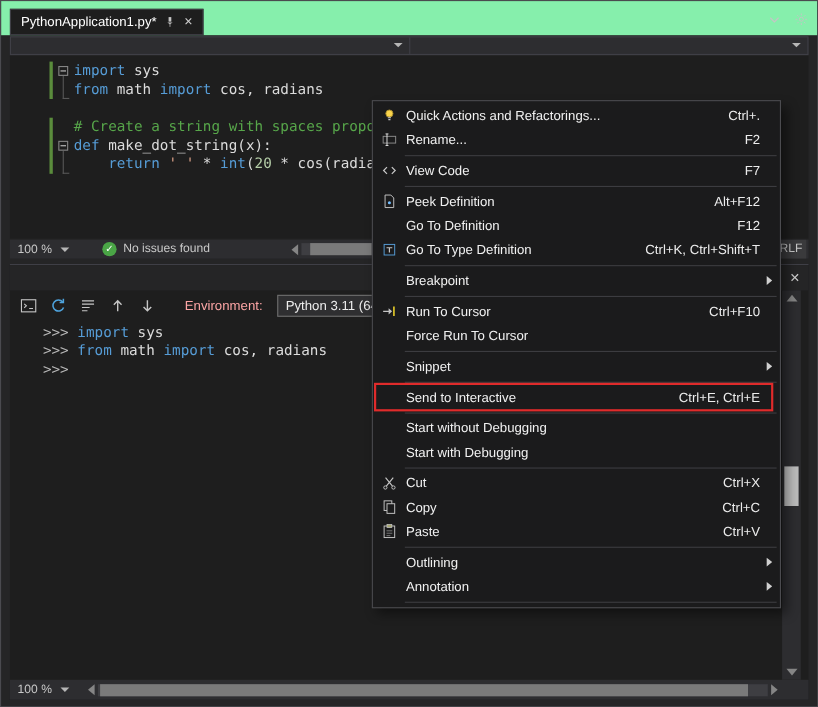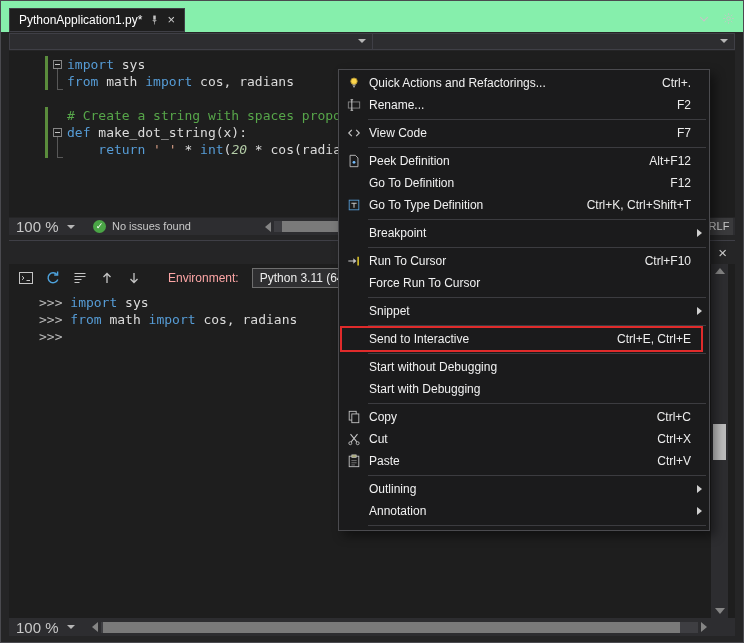--- a/index.html
+++ b/index.html
@@ -19,33 +19,33 @@
   .nav-combo{flex:1;position:relative;}
   .nav-combo + .nav-combo{border-left:1px solid #3f3f46;}
   .nav-combo .tri-down{position:absolute;right:6px;top:5px;}
 
   
   .editor{position:absolute;top:50px;left:8px;right:8px;height:166px;background:#1e1e1e;overflow:hidden;
           font-family:"DejaVu Sans Mono",monospace;font-size:13px;}
   .code-lines{position:absolute;left:58px;top:5px;right:0;}
   .code-line{height:17px;line-height:17px;white-space:pre;}
   .tok-kw{color:var(--c-keyword,#569cd6);} .tok-id{color:var(--c-text,#dcdcdc);}
-  .tok-str{color:var(--c-string,#d69d85);} .tok-num{color:var(--c-number,#b5cea8);font-style:italic;}
+  .tok-str{color:var(--c-string,#d69d85);} .tok-num{color:var(--c-number,#b5cea8);}
   .tok-com{color:var(--c-comment,#57a64a);} .tok-prompt{color:var(--c-prompt,#b8b8b8);}
   .changebar{position:absolute;left:36px;width:3px;background:var(--c-change_green,#5a8c3c);}
   .cb1{top:5px;height:34px;} .cb2{top:56px;height:51px;}
   .fold-box{position:absolute;left:44px;width:9px;height:9px;border:1px solid #858585;background:#1e1e1e;z-index:2;}
   .fold-box::after{content:"";position:absolute;left:1px;right:1px;top:3px;height:1px;background:#c5c5c5;}
   .fb1{top:9px;} .fb2{top:77px;}
   .fold-line{position:absolute;left:48px;width:6px;border-left:1px solid #585858;border-bottom:1px solid #585858;}
   .fl1{top:18px;height:21px;} .fl2{top:86px;height:21px;}
 
   
   .editor-status{position:absolute;top:217px;left:8px;right:8px;height:17px;background:#2d2d30;}
-  .zoom-combo{display:flex;align-items:center;height:17px;padding:0 7px;font-size:15px;color:#c8c8c8;}
+  .zoom-combo{display:flex;align-items:center;height:17px;padding:0 7px;font-size:11px;color:#c8c8c8;}
   .zoom-combo .tri-down{margin-left:8px;}
   .es-zoom{position:absolute;left:0;top:0;}
   .check-circle{position:absolute;left:84px;top:2px;width:13px;height:13px;border-radius:50%;
                 background:var(--c-check_green,#4aa546);color:#fff;font-size:9px;line-height:13px;text-align:center;}
   .issues-text{position:absolute;left:103px;top:2px;font-size:11px;color:#c8c8c8;}
   .h-scroll{display:flex;align-items:center;height:15px;}
   .es-scroll{position:absolute;left:256px;right:42px;top:1px;}
   .h-track{flex:1;height:11px;background:#3e3e42;position:relative;margin:0 3px;}
   .h-thumb{position:absolute;top:0;bottom:0;background:#7a7a7a;}
   .crlf{position:absolute;right:2px;top:0;width:36px;height:17px;background:#3a3a3c;color:#c8c8c8;
@@ -72,21 +72,21 @@
   .v-thumb{position:absolute;left:2px;right:2px;top:160px;height:36px;background:#bcbcbc;}
   .panel-bottom{position:absolute;left:0;right:0;bottom:0;height:18px;background:#2d2d30;display:flex;align-items:center;}
   .pb-scroll{flex:1;margin:0 28px 0 10px;}
 
   
   .tri-down{width:0;height:0;border-left:4px solid transparent;border-right:4px solid transparent;border-top:4px solid #b6b6b6;}
   .tri-left{width:0;height:0;border-top:5px solid transparent;border-bottom:5px solid transparent;border-right:6px solid #858585;}
   .tri-right{width:0;height:0;border-top:5px solid transparent;border-bottom:5px solid transparent;border-left:6px solid #858585;}
 
   
-  .context-menu{position:absolute;left:337px;top:68px;width:372px;background:#1b1b1c;border:1px solid #4b4b4f;
+  .context-menu{position:absolute;left:337px;top:90px;width:372px;background:#1b1b1c;border:1px solid #4b4b4f;
                 padding:2px 0;z-index:20;box-shadow:5px 5px 10px rgba(0,0,0,0.45);}
   .mi{position:relative;height:22px;display:flex;align-items:center;font-size:12px;color:#f1f1f1;}
   .mi-icon{width:30px;flex:0 0 30px;display:flex;align-items:center;justify-content:center;}
   .mi-label{flex:1;white-space:nowrap;}
   .mi-shortcut{margin-right:18px;color:#ededed;white-space:nowrap;}
   .mi-arrow{display:none;position:absolute;right:7px;top:7px;width:0;height:0;
             border-left:5px solid #d0d0d0;border-top:4px solid transparent;border-bottom:4px solid transparent;}
   .mi.submenu .mi-arrow{display:block;}
   .mi.sepAfter{margin-bottom:6px;}
   .mi.sepAfter::before{content:"";position:absolute;left:29px;right:3px;bottom:-4px;height:1px;background:#3c3c40;}
@@ -362,42 +362,42 @@
       <div class="mi sepAfter">
         <span class="mi-icon"></span>
         <span class="mi-label">Start with Debugging</span>
         <span class="mi-shortcut"></span>
 
       </div>
 
       <div class="mi">
         <span class="mi-icon">
           <svg width="14" height="14" viewBox="0 0 16 16" fill="none">
-            <rect x="2.5" y="1.5" width="8" height="10" stroke="#c5c5c5"></rect>
-            <rect x="5.5" y="4.5" width="8" height="10" fill="#1b1b1c" stroke="#c5c5c5"></rect>
-          </svg>
-        </span>
-        <span class="mi-label">Copy</span>
-        <span class="mi-shortcut">Ctrl+C</span>
-
-      </div>
-
-      <div class="mi">
-        <span class="mi-icon">
-          <svg width="14" height="14" viewBox="0 0 16 16" fill="none">
             <path d="M4 2.5l7.2 8.8M12 2.5 4.8 11.3" stroke="#c5c5c5" stroke-width="1.2"></path>
             <circle cx="3.8" cy="12.8" r="1.7" stroke="#c5c5c5"></circle>
             <circle cx="12.2" cy="12.8" r="1.7" stroke="#c5c5c5"></circle>
           </svg>
         </span>
         <span class="mi-label">Cut</span>
         <span class="mi-shortcut">Ctrl+X</span>
 
       </div>
 
+      <div class="mi">
+        <span class="mi-icon">
+          <svg width="14" height="14" viewBox="0 0 16 16" fill="none">
+            <rect x="2.5" y="1.5" width="8" height="10" stroke="#c5c5c5"></rect>
+            <rect x="5.5" y="4.5" width="8" height="10" fill="#1b1b1c" stroke="#c5c5c5"></rect>
+          </svg>
+        </span>
+        <span class="mi-label">Copy</span>
+        <span class="mi-shortcut">Ctrl+C</span>
+
+      </div>
+
       <div class="mi sepAfter">
         <span class="mi-icon">
           <svg width="14" height="14" viewBox="0 0 16 16" fill="none">
             <rect x="2.5" y="2.5" width="11" height="12" stroke="#c5c5c5"></rect>
             <rect x="5.5" y="1" width="5" height="3" fill="#a6a671" stroke="#c5c5c5" stroke-width="0.8"></rect>
             <path d="M5 7.5h6M5 10h6M5 12.5h4" stroke="#7a7a7a"></path>
           </svg>
         </span>
         <span class="mi-label">Paste</span>
         <span class="mi-shortcut">Ctrl+V</span>

